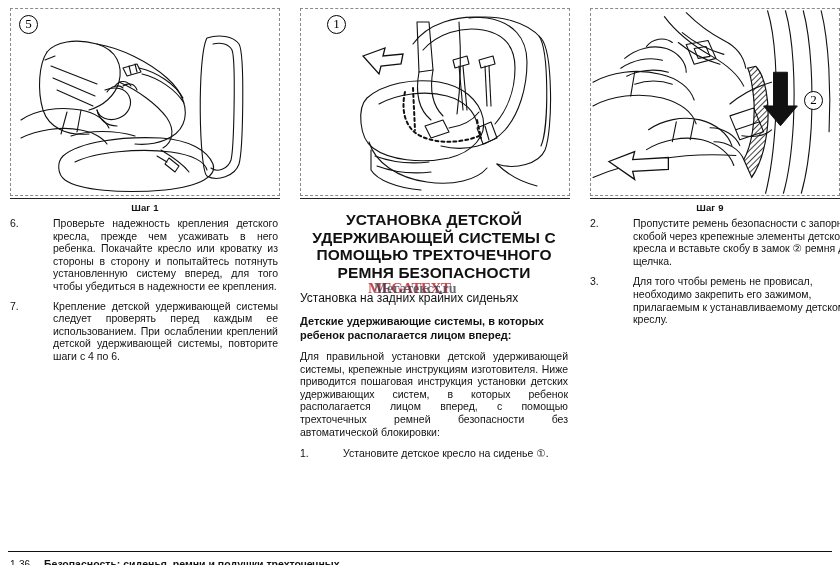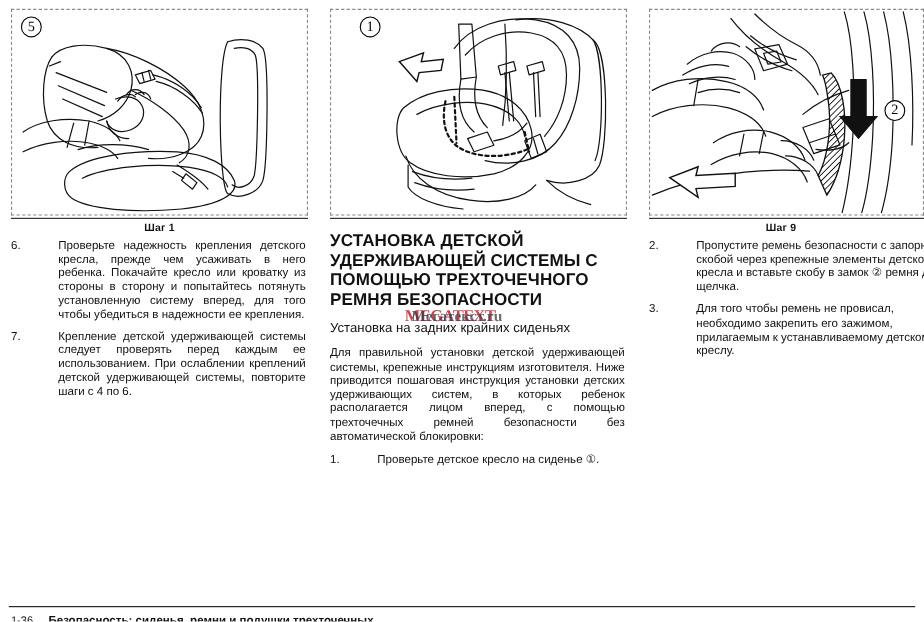--- a/index.html
+++ b/index.html
@@ -80,20 +80,21 @@
   .listitem .body.nojust{text-align:left;}
 
   h1.sect{
     font-size:15.5px;
     line-height:17.5px;
     font-weight:bold;
     letter-spacing:.1px;
     margin:6px 0 10px 0;
     color:#111;
     text-transform:uppercase;
+    text-align:center;
   }
   h2.sub{
     font-size:12px;
     line-height:14px;
     font-weight:400;
     margin:0 0 10px 0;
     color:#111;
   }
   h3.subb{
     font-size:11px;
@@ -269,24 +270,25 @@
         </g>
 
         <path class="arrow-open" d="M62 46 L84 38 L82 46 L102 44 L100 54 L80 56 L78 64 Z"></path>
       </svg>
     </div>
     <div class="cap-rule"></div>
 
     <div class="txtblock">
       <h1 class="sect">УСТАНОВКА ДЕТСКОЙ УДЕРЖИВАЮЩЕЙ СИСТЕМЫ С ПОМОЩЬЮ ТРЕХТОЧЕЧНОГО РЕМНЯ БЕЗОПАСНОСТИ</h1>
       <h2 class="sub">Установка на задних крайних сиденьях</h2>
+      <h3 class="subb">Детские удерживающие системы, в которых ребенок располагается лицом вперед:</h3>
       <p class="para">Для правильной установки детской удерживающей системы, крепежные инструкциям изготовителя. Ниже приводится пошаговая инструкция установки детских удерживающих систем, в которых ребенок располагается лицом вперед, с помощью трехточечных ремней безопасности без автоматической блокировки:</p>
       <div class="listitem">
         <span class="num">1.</span>
-        <span class="body nojust">Проверьте детское кресло на сиденье ①.</span>
+        <span class="body nojust">Установите детское кресло на сиденье ①.</span>
       </div>
     </div>
   </div>
 
   <div class="col col-3">
 
     <div class="fig" style="margin-right:0;">
       <div class="callout" style="right:16px;top:82px;">2</div>
       <svg viewBox="0 0 250 184" xmlns="http://www.w3.org/2000/svg">
         <g class="ink">

